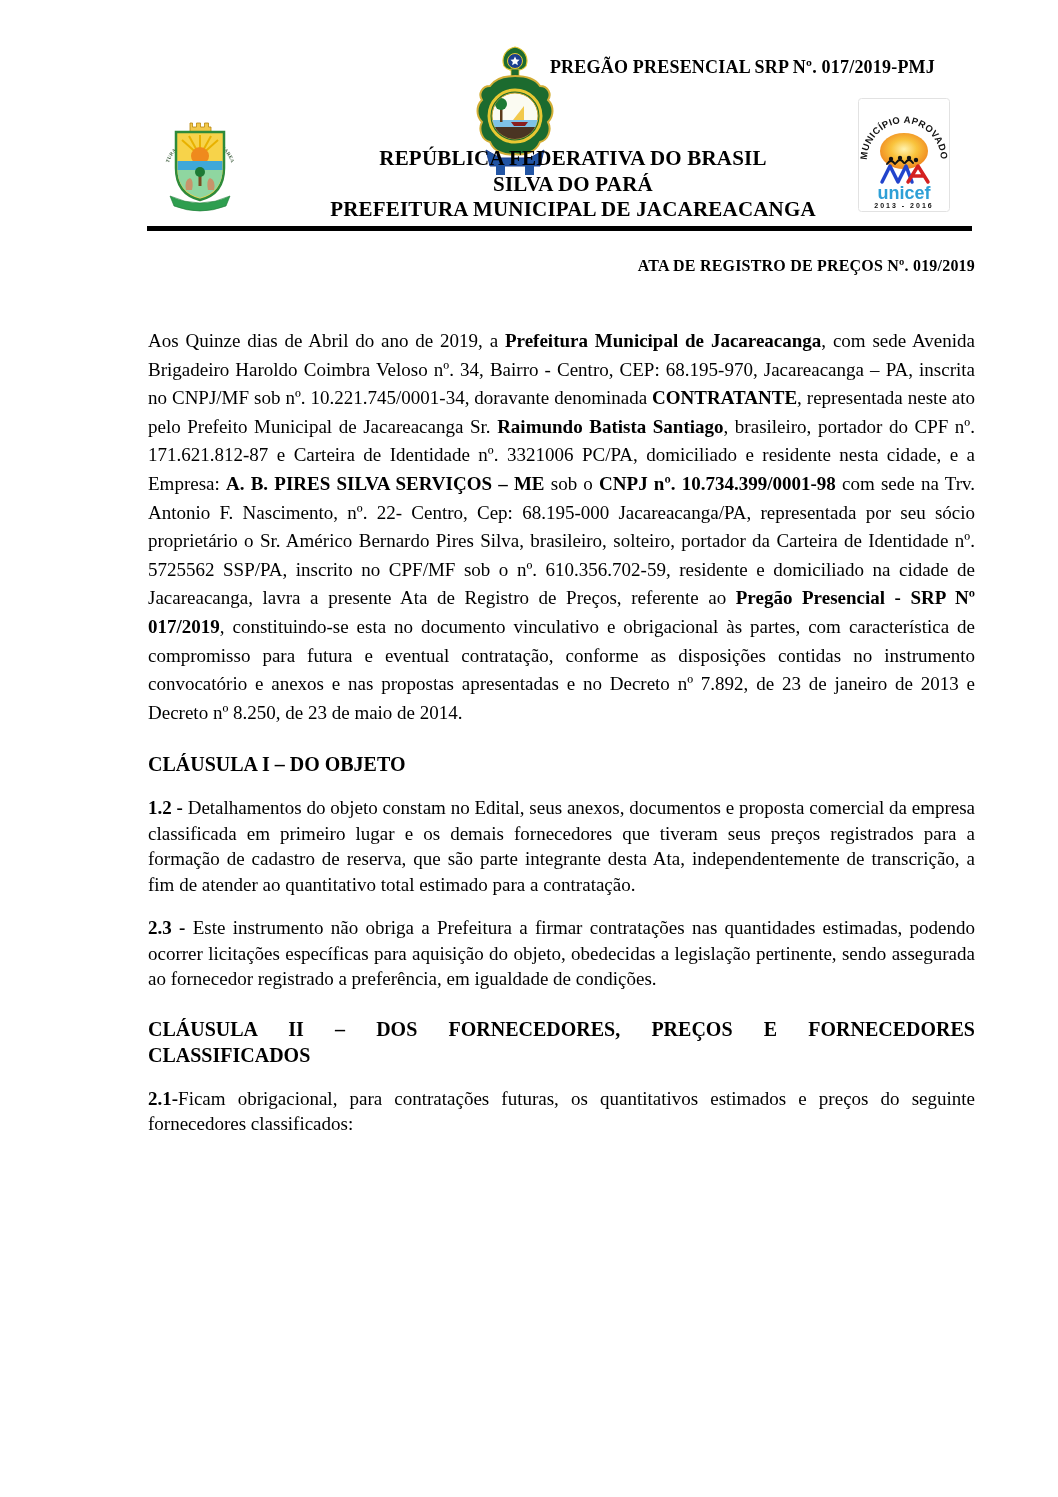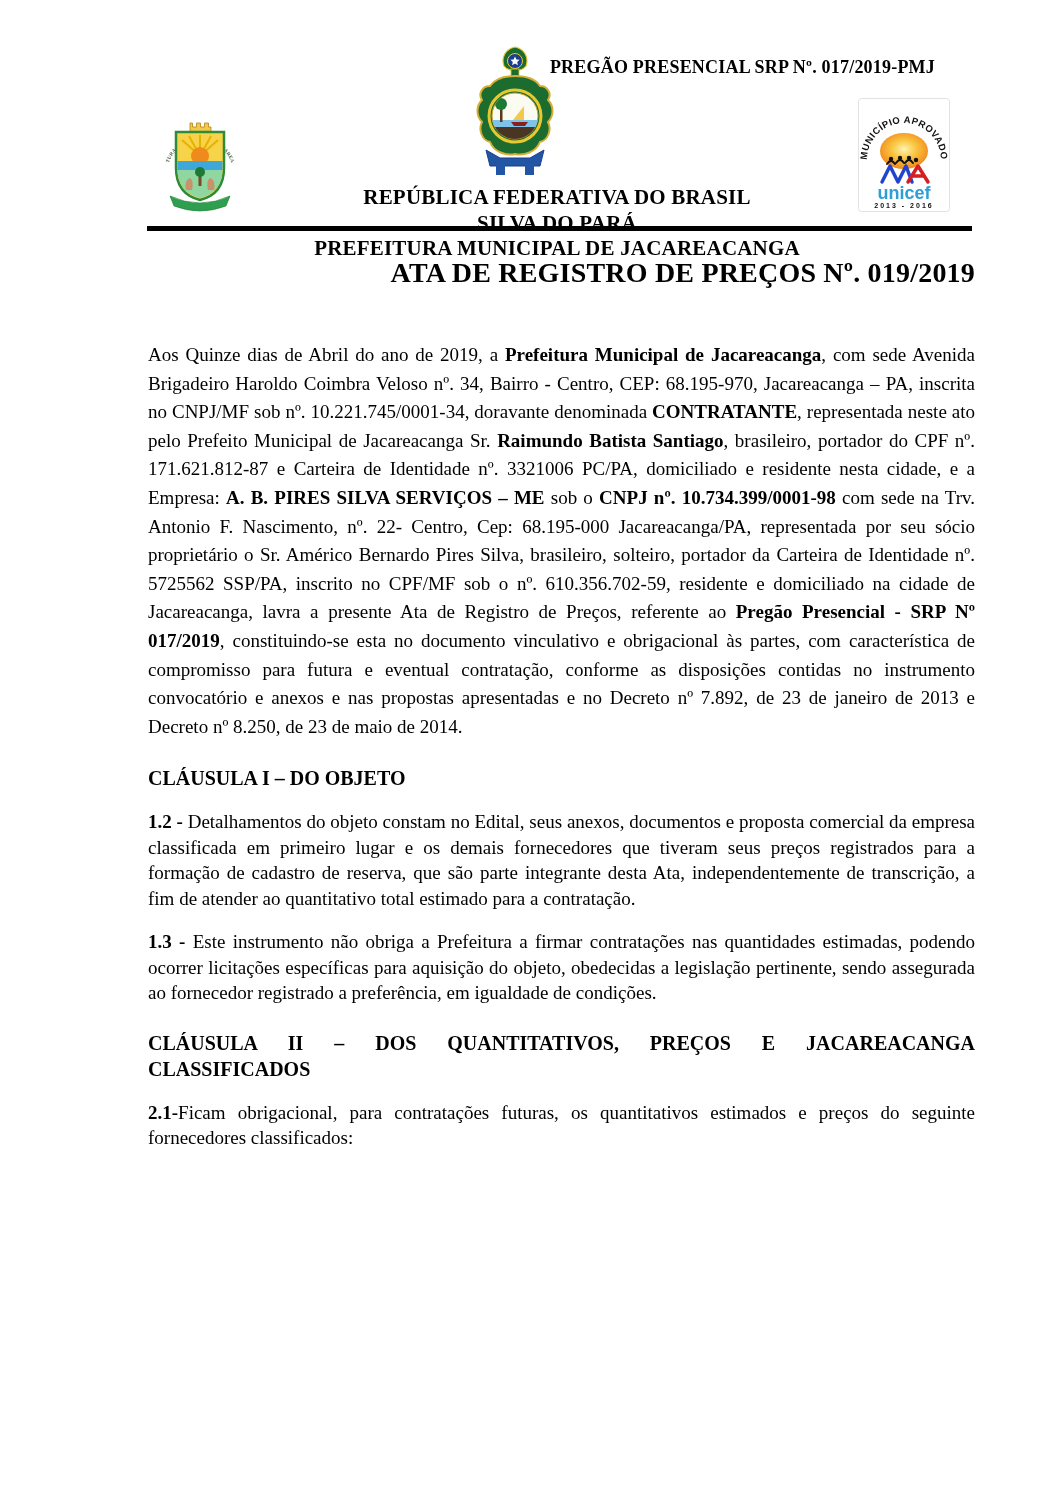--- a/index.html
+++ b/index.html
@@ -13,33 +13,32 @@
   
   .letterhead { position: relative; height: 231px; }
   .doc-ref {
     position: absolute; top: 57px; right: 123px;
     font-weight: bold; font-size: 18px; letter-spacing: 0.2px;
   }
   .crest-left  { position: absolute; left: 162px; top: 106px; }
   .crest-center{ position: absolute; left: 466px; top: 42px; }
   .seal-right  { position: absolute; left: 858px; top: 98px; }
   .gov-lines {
-    position: absolute; top: 146px; left: 252px; width: 610px;
+    position: absolute; top: 146px; left: 268px; width: 610px;
     text-align: center; font-weight: bold; font-size: 21px; line-height: 25.5px;
     letter-spacing: 0.2px;
-    margin-top: 39px;
   }
   .rule { background: #000; height: 5px; }
   .rule-header { position: absolute; top: 226px; left: 147px; width: 825px; }
 
   
   .content { margin: 0 83px 0 148px; }
   .doc-title {
     margin-top: 26px; text-align: right;
-    font-weight: bold; font-size: 28px; letter-spacing: 0.2px;
+    font-weight: bold; font-size: 16px; letter-spacing: 0.2px;
   }
   .intro {
     margin: 52px 0 0; font-size: 19px; line-height: 28.6px;
     text-align: justify;
     font-family: Liberation Serif, serif;
   }
   h2.clause-heading {
     margin: 24px 0 0; font-size: 20px; font-weight: bold; line-height: 26px;
   }
   .jline { display: block; text-align: justify; text-align-last: justify; }
@@ -158,25 +157,25 @@
 
     <div class="doc-title">ATA DE REGISTRO DE PREÇOS Nº. 019/2019</div>
 
     <p class="intro"><span>Aos Quinze dias de Abril do ano de 2019, a </span><span class="b">Prefeitura Municipal de Jacareacanga</span><span>, com sede Avenida Brigadeiro Haroldo Coimbra Veloso nº. 34, Bairro - Centro, CEP: 68.195-970, Jacareacanga – PA, inscrita no CNPJ/MF sob nº. 10.221.745/0001-34, doravante denominada </span><span class="b">CONTRATANTE</span><span>, representada neste ato pelo Prefeito Municipal de Jacareacanga Sr. </span><span class="b">Raimundo Batista Santiago</span><span>, brasileiro, portador do CPF nº. 171.621.812-87 e Carteira de Identidade nº. 3321006 PC/PA, domiciliado e residente nesta cidade, e a Empresa: </span><span class="b">A. B. PIRES SILVA SERVIÇOS – ME</span><span> sob o </span><span class="b">CNPJ nº. 10.734.399/0001-98</span><span> com sede na Trv. Antonio F. Nascimento, nº. 22- Centro, Cep: 68.195-000 Jacareacanga/PA, representada por seu sócio proprietário o Sr. Américo Bernardo Pires Silva, brasileiro, solteiro, portador da Carteira de Identidade nº. 5725562 SSP/PA, inscrito no CPF/MF sob o nº. 610.356.702-59, residente e domiciliado na cidade de Jacareacanga, lavra a presente Ata de Registro de Preços, referente ao </span><span class="b">Pregão Presencial - SRP Nº 017/2019</span><span>, constituindo-se esta no documento vinculativo e obrigacional às partes, com característica de compromisso para futura e eventual contratação, conforme as disposições contidas no instrumento convocatório e anexos e nas propostas apresentadas e no Decreto nº 7.892, de 23 de janeiro de 2013 e Decreto nº 8.250, de 23 de maio de 2014.</span></p>
 
     <h2 class="clause-heading">CLÁUSULA I – DO OBJETO</h2>
 
 
     <p class="para"><span class="b">1.2 - </span><span>Detalhamentos do objeto constam no Edital, seus anexos, documentos e proposta comercial da empresa classificada em primeiro lugar e os demais fornecedores que tiveram seus preços registrados para a formação de cadastro de reserva, que são parte integrante desta Ata, independentemente de transcrição, a fim de atender ao quantitativo total estimado para a contratação.</span></p>
 
-    <p class="para"><span class="b">1.3 - </span><span>Este instrumento não obriga a Prefeitura a firmar contratações nas quantidades estimadas, podendo ocorrer licitações específicas para aquisição do objeto, obedecidas a legislação pertinente, sendo assegurada ao fornecedor registrado a preferência, em igualdade de condições.</span></p>
+    <p class="para"><span class="b">2.3 - </span><span>Este instrumento não obriga a Prefeitura a firmar contratações nas quantidades estimadas, podendo ocorrer licitações específicas para aquisição do objeto, obedecidas a legislação pertinente, sendo assegurada ao fornecedor registrado a preferência, em igualdade de condições.</span></p>
 
 
     <h2 class="clause-heading">
-      <span class="jline">CLÁUSULA II – DOS QUANTITATIVOS, PREÇOS E JACAREACANGA</span>
+      <span class="jline">CLÁUSULA II – DOS FORNECEDORES, PREÇOS E FORNECEDORES</span>
       <span>CLASSIFICADOS</span>
     </h2>
 
     <p class="para"><span class="b">2.1-</span><span>Ficam obrigacional, para contratações futuras, os quantitativos estimados e preços do seguinte fornecedores classificados:</span></p>
   </div>
 
   <div class="page-footer">
     <div class="rule"></div>
     <div class="footer-text">Avenida Brigadeiro Haroldo Coimbra Veloso, nº. 34, Bairro Centro, CEP 68.195-970, Jacareacanga.</div>
   </div>

